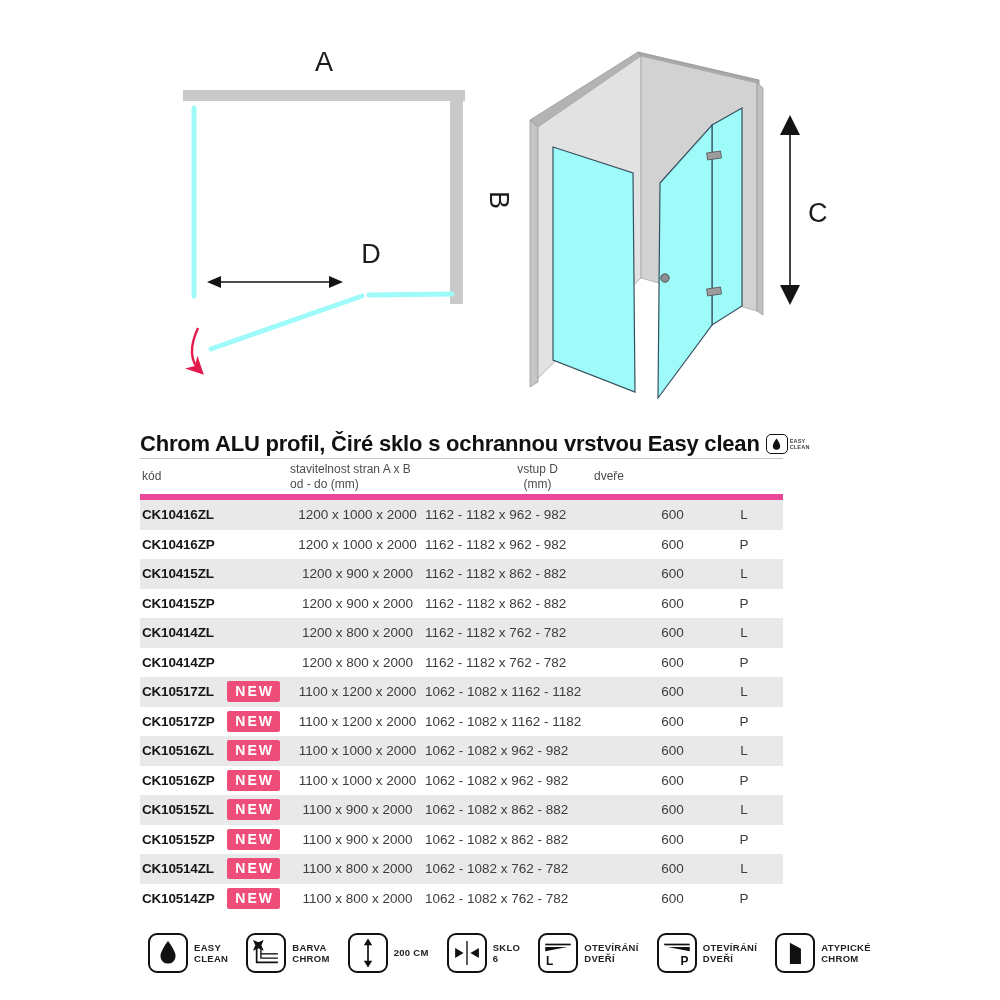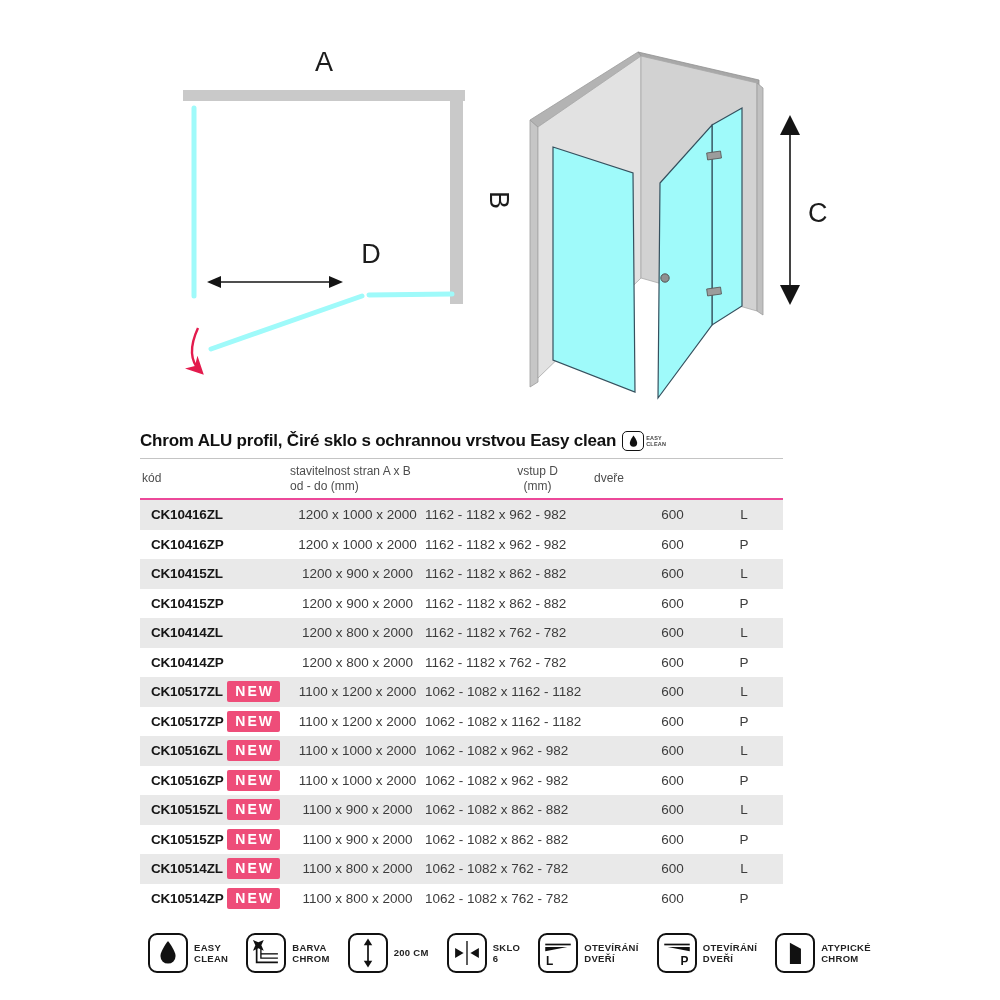--- a/index.html
+++ b/index.html
@@ -5,39 +5,39 @@
   html,body{margin:0;padding:0;background:#fff;}
   body{font-family:"Liberation Sans", sans-serif;}
   .page{position:relative;width:1000px;height:1000px;background:#fff;overflow:hidden;}
 
   
   .svg-abs{position:absolute;}
   .dim-label{font-family:"Liberation Sans",sans-serif;font-size:27px;fill:#1c1c1c;font-weight:400;}
 
   
   .section-title{position:absolute;left:140px;top:431px;display:flex;align-items:center;gap:6px;}
-  .section-title h1{margin:0;font-size:17px;font-weight:700;color:#111;letter-spacing:-0.2px;}
+  .section-title h1{margin:0;font-size:22px;font-weight:700;color:#111;letter-spacing:-0.2px;}
   .ec-badge{display:flex;align-items:center;gap:2px;}
   .ec-badge .box{width:22px;height:20px;border:1.6px solid #111;border-radius:5px;display:flex;align-items:center;justify-content:center;box-sizing:border-box;}
   .ec-badge .txt{display:flex;flex-direction:column;font-size:5.5px;line-height:1.15;color:#444;font-weight:600;letter-spacing:0.2px;}
 
   
   .spec-table{position:absolute;left:140px;top:458px;width:643px;font-size:13.5px;color:#3c3c3c;}
-  .thead{display:flex;height:42px;border-top:1px solid #c4c4c4;border-bottom:2px solid #ec4899;
+  .thead{display:flex;height:42px;border-top:1px solid #c4c4c4;border-bottom:6px solid #ec4899;
          align-items:center;font-size:12px;color:#4d4d4d;box-sizing:border-box;}
   .th{display:flex;flex-direction:column;justify-content:center;text-align:center;line-height:1.25;}
   .tbody .tr{display:flex;height:29.5px;align-items:center;}
   .tbody .tr:nth-child(odd){background:#e9e9e9;}
   .c1{width:150px;}
   .c2{width:135px;text-align:center;}
   .c3{width:215px;text-align:left;}
   .c4{width:65px;text-align:center;}
   .c5{width:78px;text-align:center;}
   .th.c1{align-items:flex-start;padding-left:2px;box-sizing:border-box;}
-  .td.c1{display:flex;align-items:center;justify-content:space-between;padding:0 10px 0 11px;box-sizing:border-box;}
+  .td.c1{display:flex;align-items:center;justify-content:space-between;padding:0 10px 0 2px;box-sizing:border-box;}
   .code{font-weight:700;color:#161616;letter-spacing:-0.2px;}
   .new-badge{display:inline-block;background:#ee4d79;color:#fff;font-size:14px;font-weight:700;
              letter-spacing:2px;padding:2px 6px 2px 8px;border-radius:2px;line-height:1.2;}
 
   
   .legend{position:absolute;left:148px;top:933px;display:flex;gap:18px;align-items:center;}
   .legend-item{display:flex;align-items:center;gap:6px;}
   .legend-icon{width:40px;height:40px;border:2.2px solid #111;border-radius:9px;box-sizing:border-box;
                display:flex;align-items:center;justify-content:center;background:#fff;}
   .legend-label{display:flex;flex-direction:column;font-size:9.5px;line-height:1.2;color:#222;

